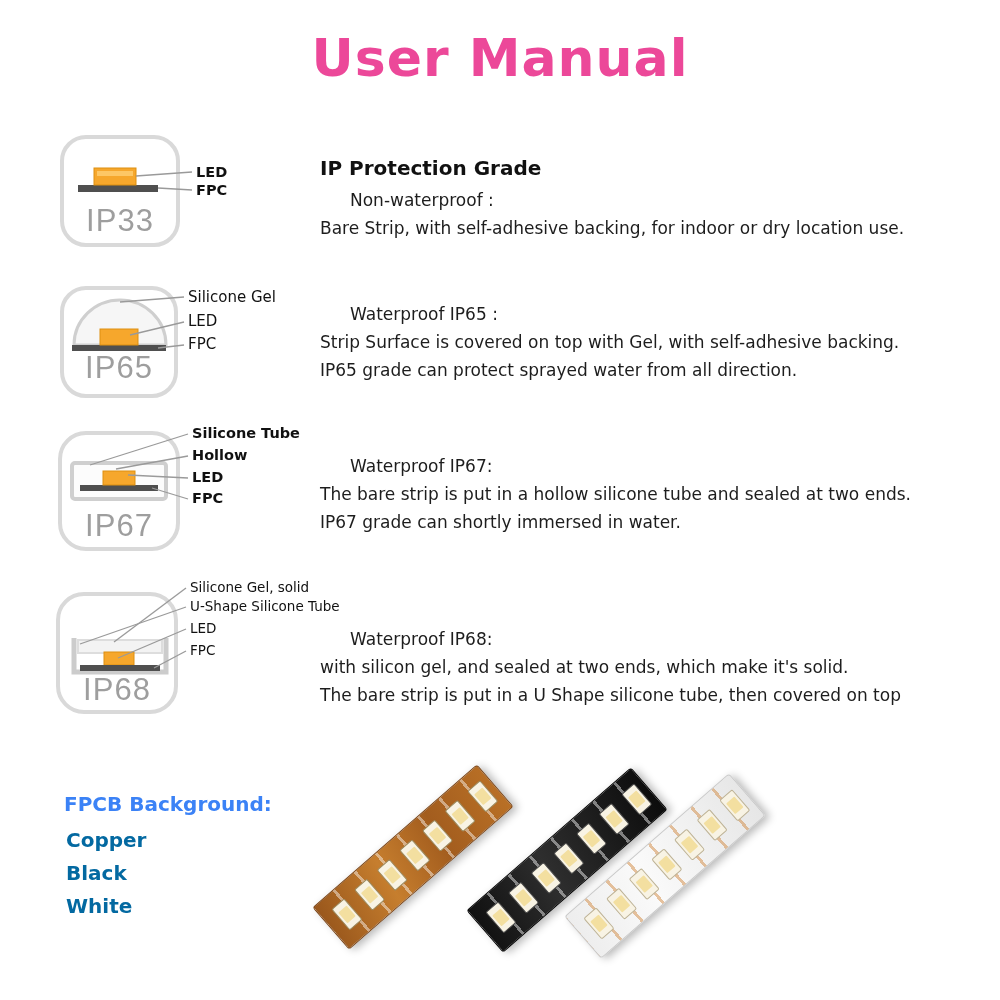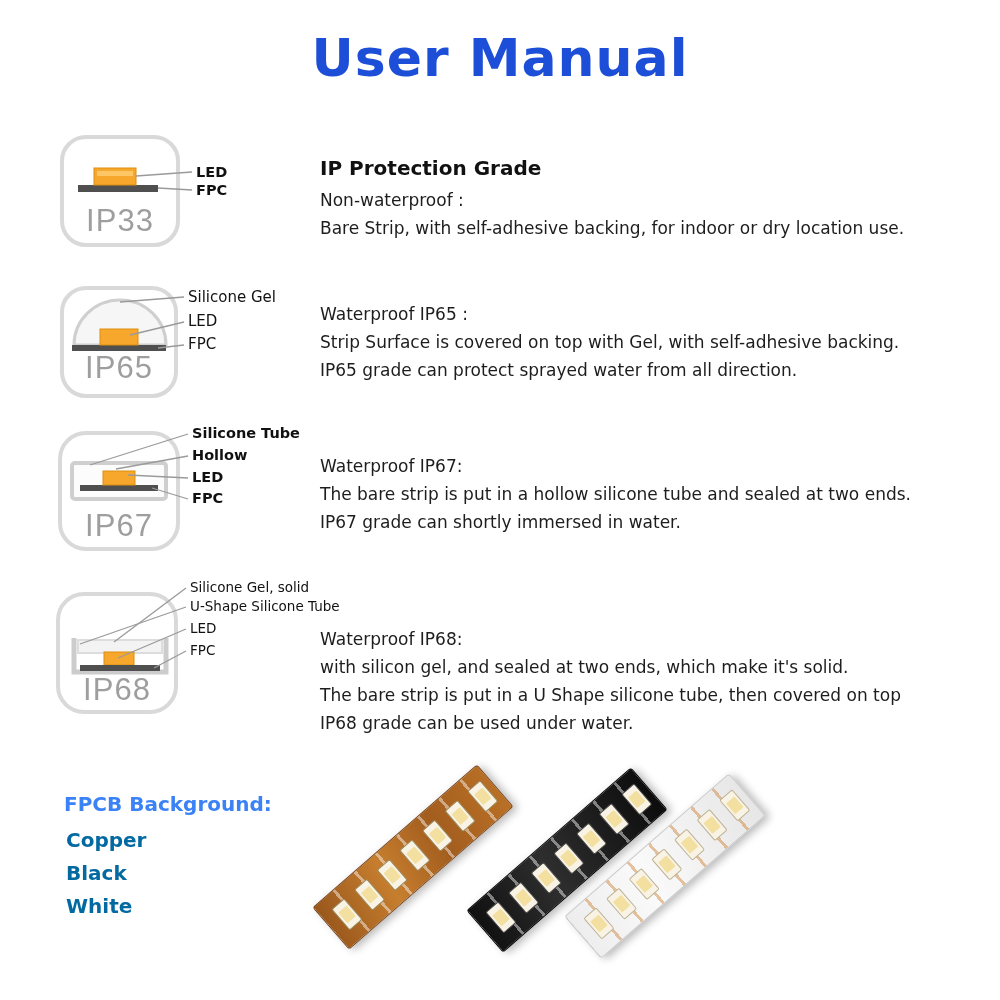--- a/index.html
+++ b/index.html
@@ -2,27 +2,27 @@
 <html><head>
 <meta charset="utf-8">
 <style>
   html,body { margin:0; padding:0; background:#ffffff; }
   .page {
     position:relative; width:1000px; height:1000px; background:#ffffff;
     font-family:"DejaVu Sans","Liberation Sans",sans-serif; color:#1d1d1d; overflow:hidden;
   }
   .title {
     position:absolute; top:28px; left:0; width:100%; text-align:center;
-    font-size:52px; font-weight:bold; color:#1d4ed8; letter-spacing:1px;
+    font-size:52px; font-weight:bold; color:#ec4899; letter-spacing:1px;
   }
   .section-heading {
     position:absolute; left:320px; top:156px; font-size:20px; font-weight:bold; color:#111;
   }
   .desc { position:absolute; left:320px; font-size:17px; line-height:28px; color:#1d1d1d; }
-  .desc-head { white-space:pre; }
+  .desc-head { white-space:pre;margin-left:30px; }
   .desc-line { white-space:pre; }
 
   .diagram { position:absolute; }
   .dg-box  { fill:#ffffff; stroke:#d9d9d9; stroke-width:4; }
   .dg-led  { fill:#f6a72c; stroke:#dd8f10; stroke-width:1; }
   .dg-led-hi { fill:#fdc765; }
   .dg-fpc  { fill:#4f4f4f; }
   .dg-gel  { fill:#f6f6f6; stroke:#cfcfcf; stroke-width:3; }
   .dg-tube { fill:#fcfcfc; stroke:#cfcfcf; stroke-width:4; }
   .dg-u    { fill:none; stroke:#cccccc; stroke-width:5; }
@@ -161,21 +161,20 @@
   <div class="desc" style="top:452px;">
     <div class="desc-head">Waterproof IP67:</div>
     <div class="desc-line">The bare strip is put in a hollow silicone tube and sealed at two ends.</div>
     <div class="desc-line">IP67 grade can shortly immersed in water.</div>
   </div>
 
   <div class="desc" style="top:625px;">
     <div class="desc-head">Waterproof IP68:</div>
     <div class="desc-line">with silicon gel, and sealed at two ends, which make it's solid.</div>
     <div class="desc-line">The bare strip is put in a U Shape silicone tube, then covered on top</div>
-    <div class="desc-line">IP68 grade can be used under water.</div>
   </div>
 
   <div class="fpcb-heading">FPCB Background:</div>
   <div class="fpcb-options">
     <div>Copper</div>
     <div>Black</div>
     <div>White</div>
   </div>
 
   <div class="strips">

